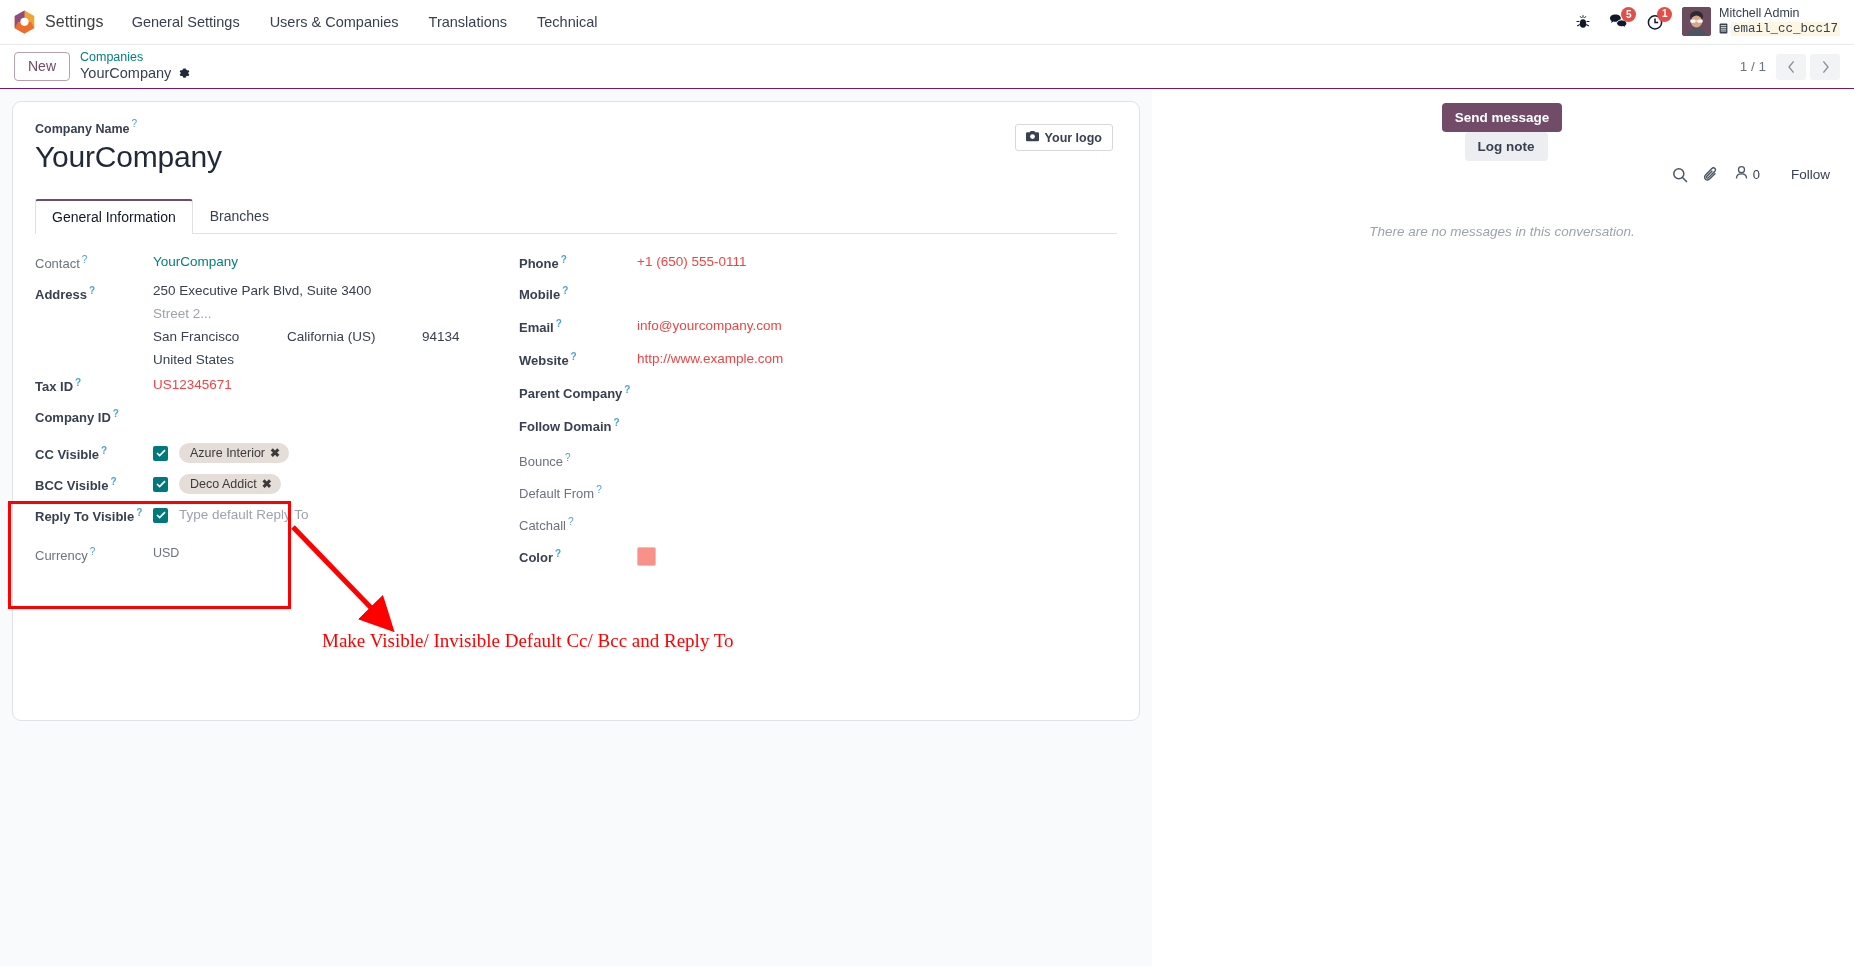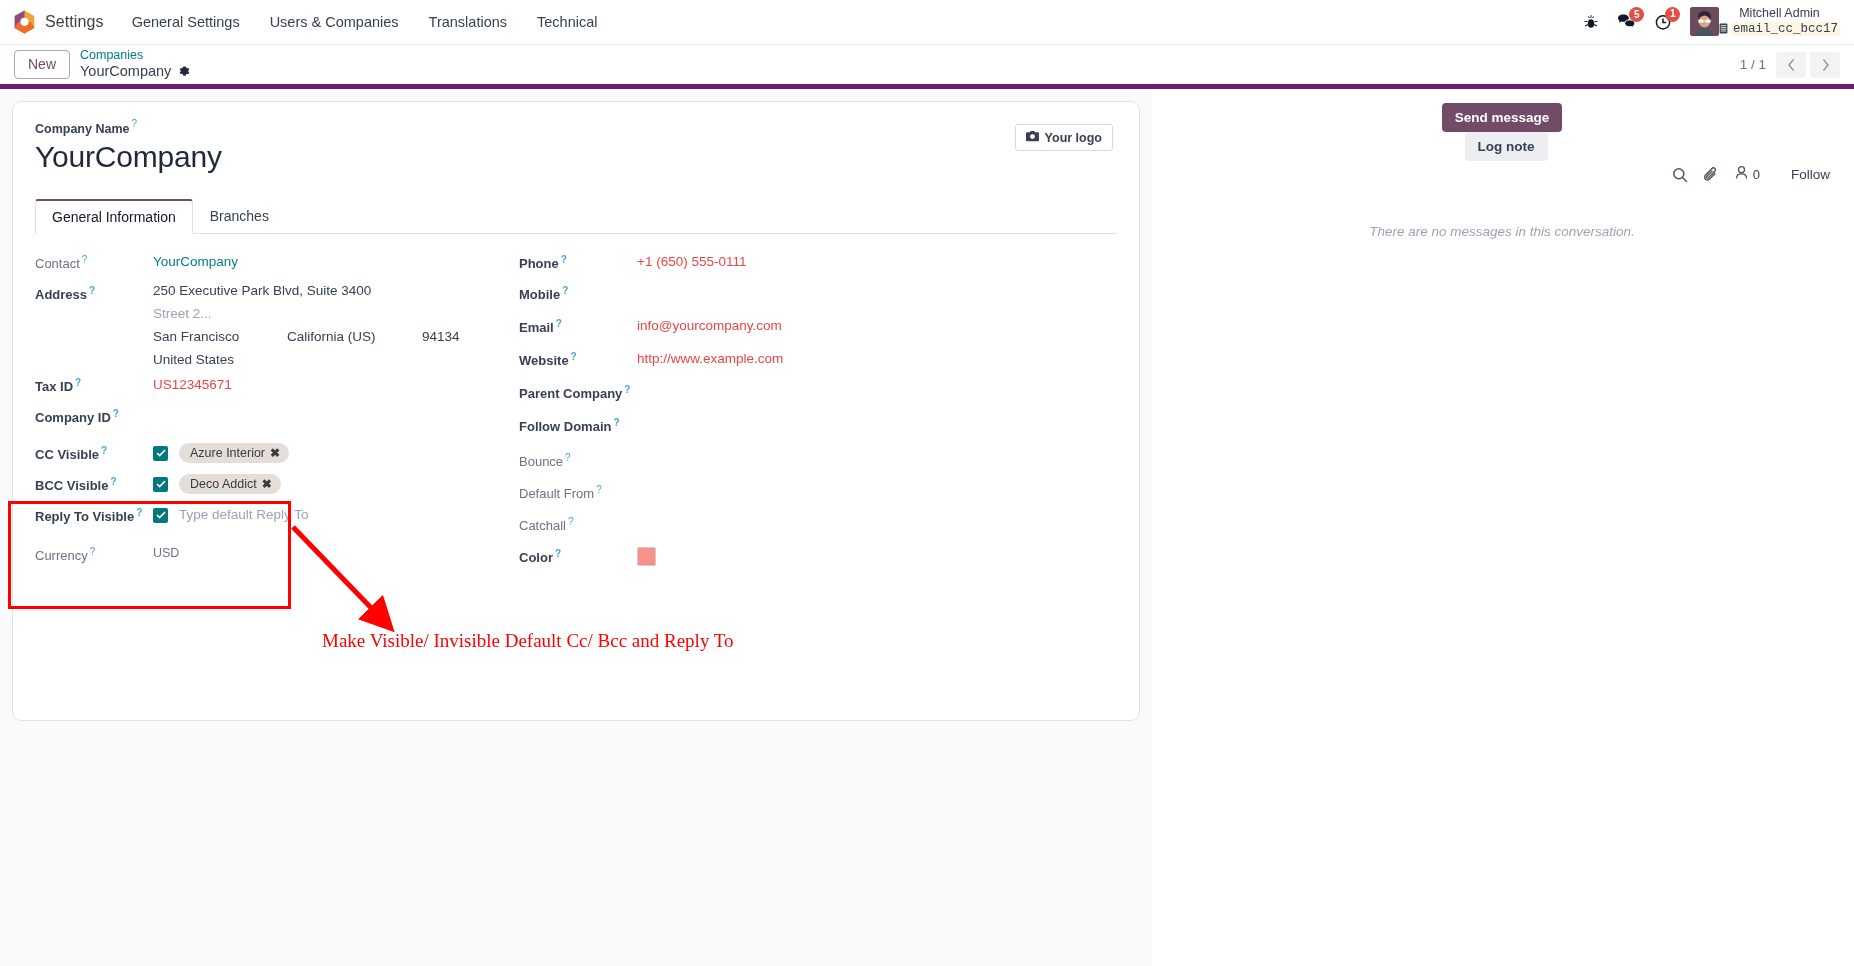--- a/index.html
+++ b/index.html
@@ -37,37 +37,37 @@
   .nav-right {
     margin-left: auto; display: flex; align-items: center; gap: 18px;
   }
   .nav-icon { position: relative; cursor: pointer; display:flex; align-items:center; }
   .badge {
     position: absolute; top: -6px; right: -8px;
     background: #e34f48; color: #fff; border-radius: 10px;
     font-size: 10px; line-height: 1; padding: 2.5px 4.5px;
     font-weight: 600; min-width: 14px; text-align: center;
   }
-  .user-block { display: flex; align-items: center; gap: 0; cursor: pointer; text-align: center; }
+  .user-block { display: flex; align-items: center; gap: 8px; cursor: pointer; }
   .avatar {
     width: 29px; height: 29px; border-radius: 3px; overflow: hidden;
     background: #5a3b52; flex: none; position: relative;
   }
   .user-text { display: flex; flex-direction: column; line-height: 1.15; }
   .user-name { font-size: 12.5px; color: #374151; }
   .db-row { display: flex; align-items: center; gap: 3px; }
   .db-name {
     font-family: "Liberation Mono", monospace;
     font-size: 12.5px; color: #374151;
     background: #fdf6e3; padding: 0 2px;
   }
 
   
   .cp {
-    height: 44px; background: #ffffff; border-bottom: 5px solid #701a75;
+    height: 44px; background: #ffffff; border-bottom: 1px solid #701a75;
     display: flex; align-items: center; padding: 0 14px;
   }
   .btn-new {
     border: 1px solid #b9a0b0; background: #fff; color: #714b67;
     font-size: 14px; padding: 4px 13px; border-radius: 4px;
     cursor: pointer; margin-right: 10px; line-height: 1.35;
   }
   .bc { display: flex; flex-direction: column; line-height: 1.2; }
   .bc-parent { font-size: 12.5px; color: #017e84; cursor: pointer; font-weight: 500; }
   .bc-cur-row { display: flex; align-items: center; gap: 7px; }

